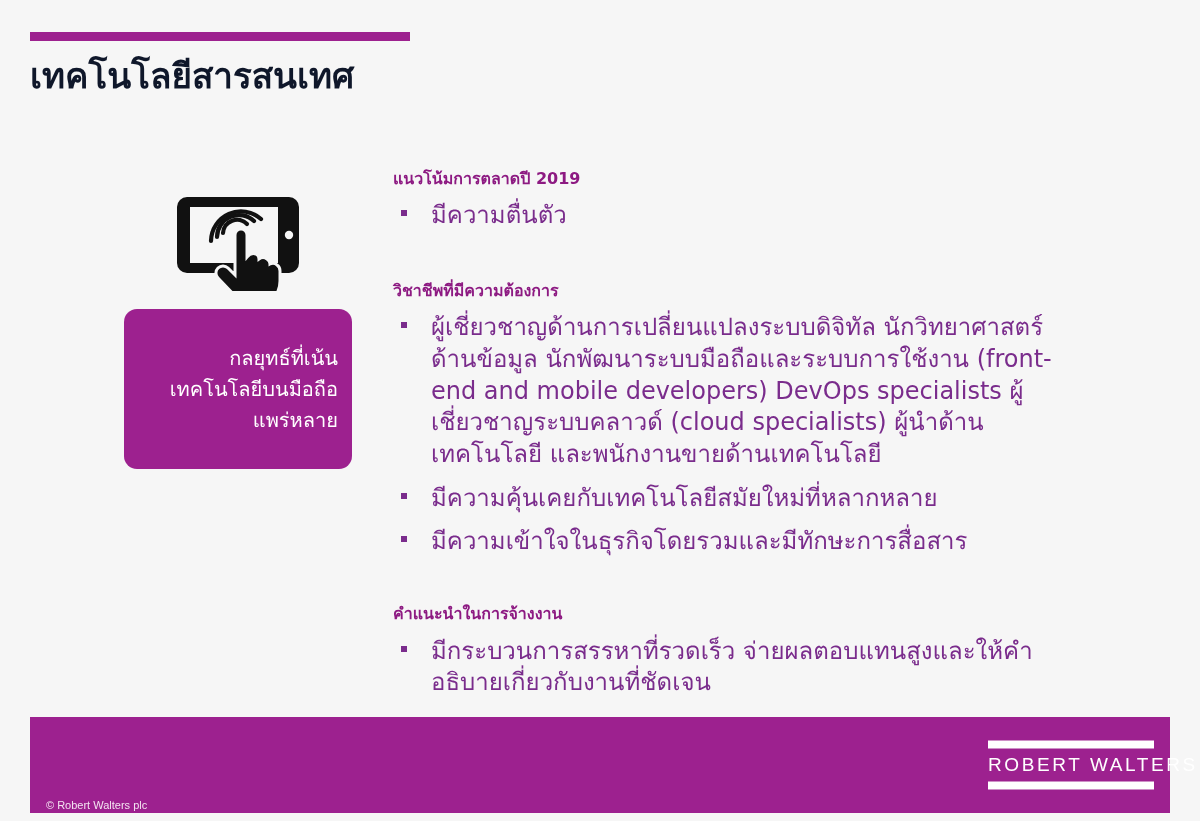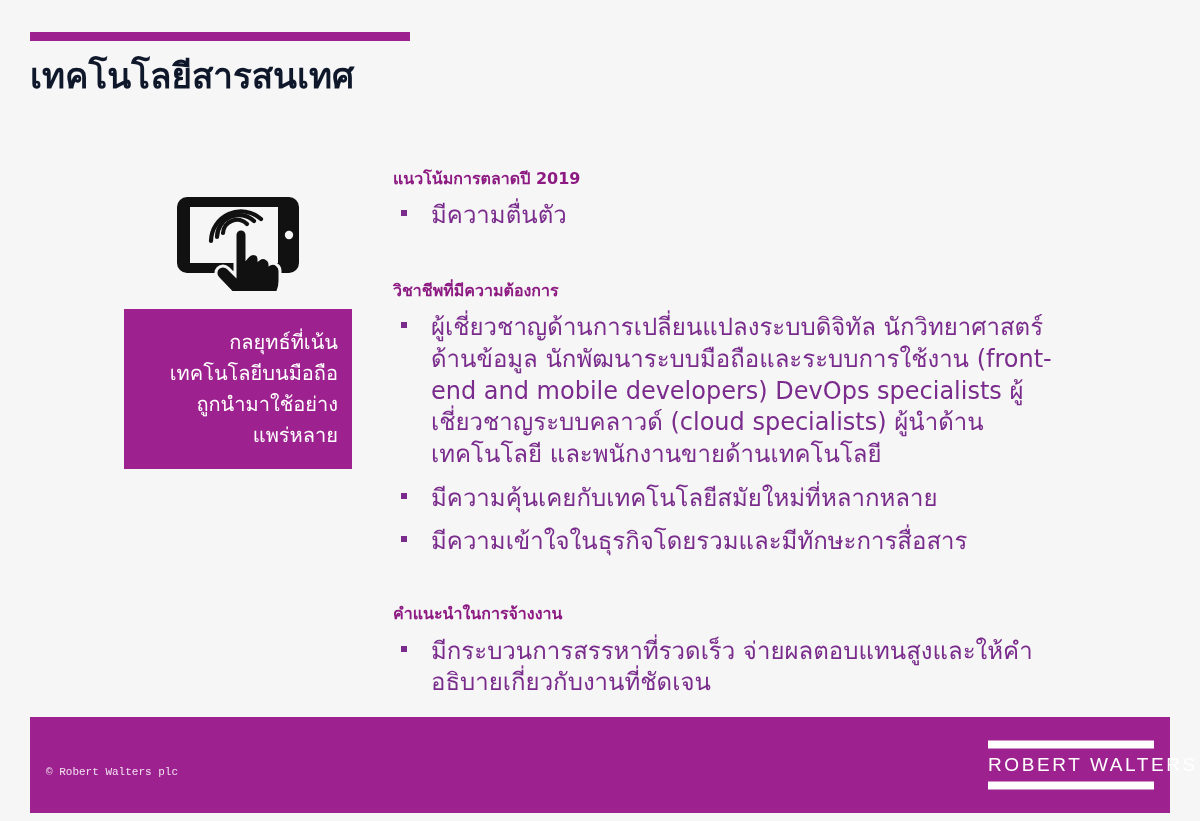--- a/index.html
+++ b/index.html
@@ -59,20 +59,21 @@
     margin-top: 13px;
     width: 228px;
     min-height: 160px;
     background: #9D218F;
     box-sizing: border-box;
     padding: 16px 14px 16px 14px;
     display: flex;
     flex-direction: column;
     justify-content: center;
     align-items: flex-end;
+    border-radius: 13px;
   }
   .callout-line {
     color: #ffffff;
     font-size: 20px;
     line-height: 1.55;
     text-align: right;
     white-space: nowrap;
   }
 
   
@@ -119,24 +120,24 @@
     position: absolute;
     left: 30px;
     bottom: 8px;
     width: 1140px;
     height: 96px;
     background: #9D218F;
   }
   .copyright {
     position: absolute;
     left: 16px;
-    bottom: 35px;
+    bottom: 2px;
     color: #f3e3f1;
     font-size: 11px;
-    font-family: Liberation Mono, monospace;
+    font-family: Liberation Sans, sans-serif;
   }
   .rw-logo {
     position: absolute;
     right: 16px;
     top: 50%;
     transform: translateY(-50%);
     width: 166px;
   }
   .rw-logo .rw-rule {
     height: 8px;
@@ -175,21 +176,20 @@
         <path d="M40 50 a30 30 0 0 1 50 -22" fill="none" stroke="#111111" stroke-width="4.2" stroke-linecap="round"></path>
 
         <path d="M64 44 a6 6 0 0 1 12 0 v22 q4 -5 9 -3 q3 1 3 5 q4 -3 8 0 q3 2 3 5 q4 -2 7 1 q3 2 3 6
                  v10 q0 14 -12 21 q-9 5 -19 3 q-6 -1 -11 -6 l-20 -21 a7 7 0 0 1 10 -10 l7 7 z" fill="#111111" stroke="#f6f6f6" stroke-width="3"></path>
       </svg>
     </div>
 
     <div class="callout-box">
       <div class="callout-line">กลยุทธ์ที่เน้น</div>
       <div class="callout-line">เทคโนโลยีบนมือถือ</div>
-      <div class="callout-line">ถูกนำมาใช้อย่าง</div>
       <div class="callout-line">แพร่หลาย</div>
     </div>
   </div>
 
   <div class="content-col">
 
     <div class="section">
       <div class="section-heading">แนวโน้มการตลาดปี 2019</div>
       <ul class="bullets">
         <li>

